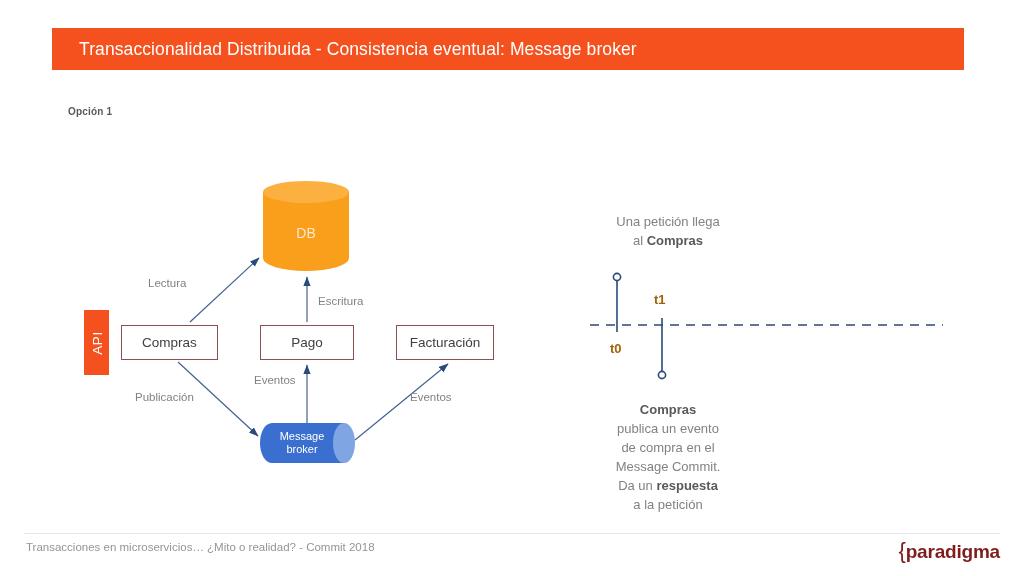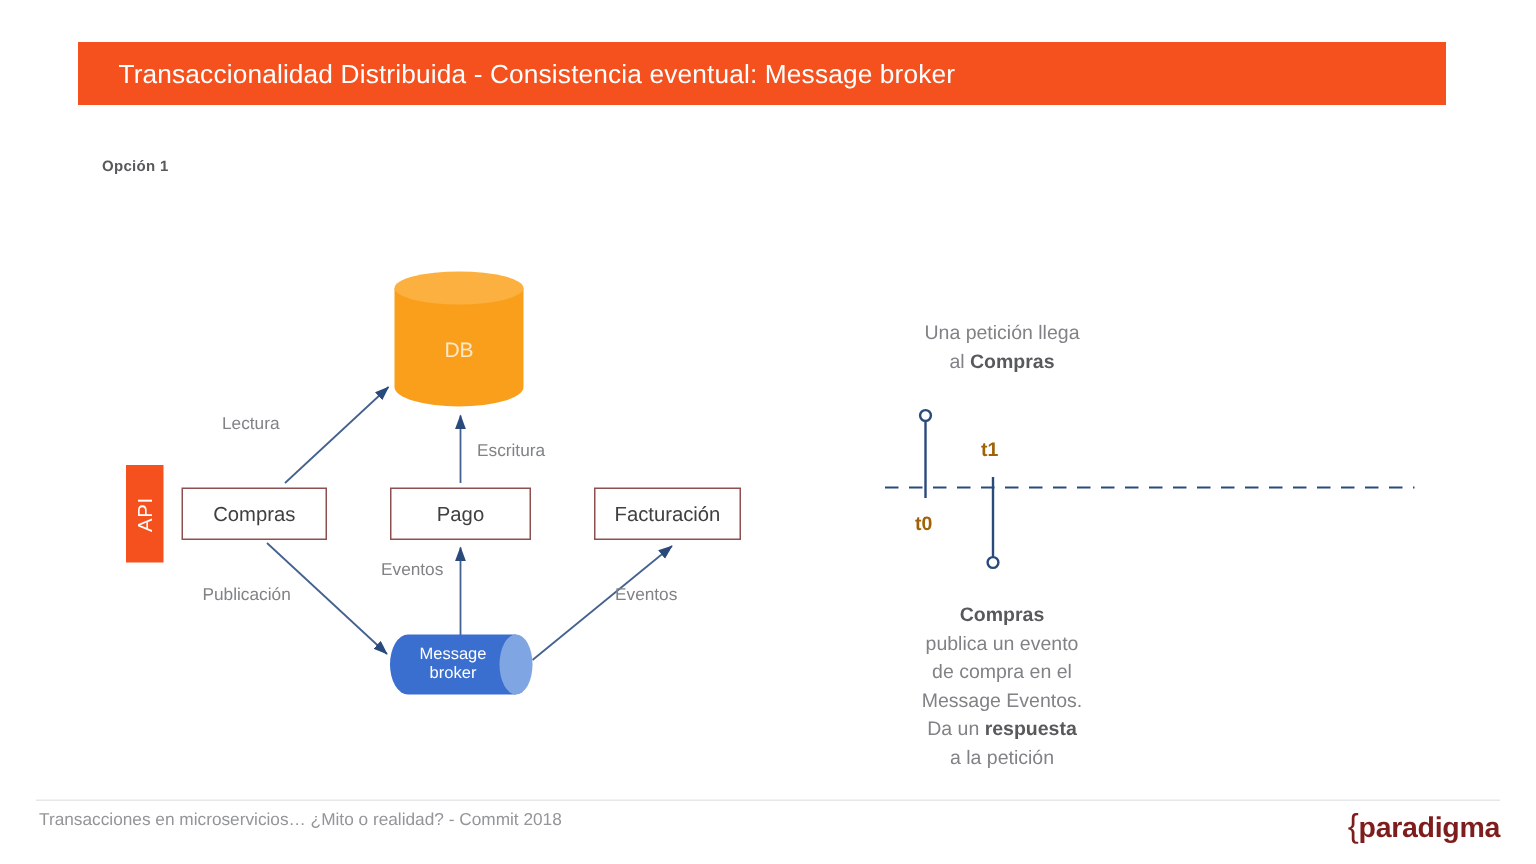--- a/index.html
+++ b/index.html
@@ -355,21 +355,21 @@
       <circle cx="102" cy="115" r="3.6" fill="#ffffff" stroke="#2a4a7c" stroke-width="1.6"></circle>
     </svg>
 
     <div id="t0-label" class="tl-label">t0</div>
     <div id="t1-label" class="tl-label">t1</div>
 
     <div id="caption-bottom">
       <b>Compras</b><br>
       <span>publica un evento</span><br>
       <span>de compra en el</span><br>
-      <span>Message Eventos.</span><br>
+      <span>Message Commit.</span><br>
       <span>Da un </span><b>respuesta</b><br>
       <span>a la petición</span>
     </div>
   </div>
 
   <div id="footer-rule"></div>
   <div id="footer-text">Transacciones en microservicios… ¿Mito o realidad? - Commit 2018</div>
   <div id="footer-logo">
     <span class="brace">{</span><span>paradigma</span>
   </div>

